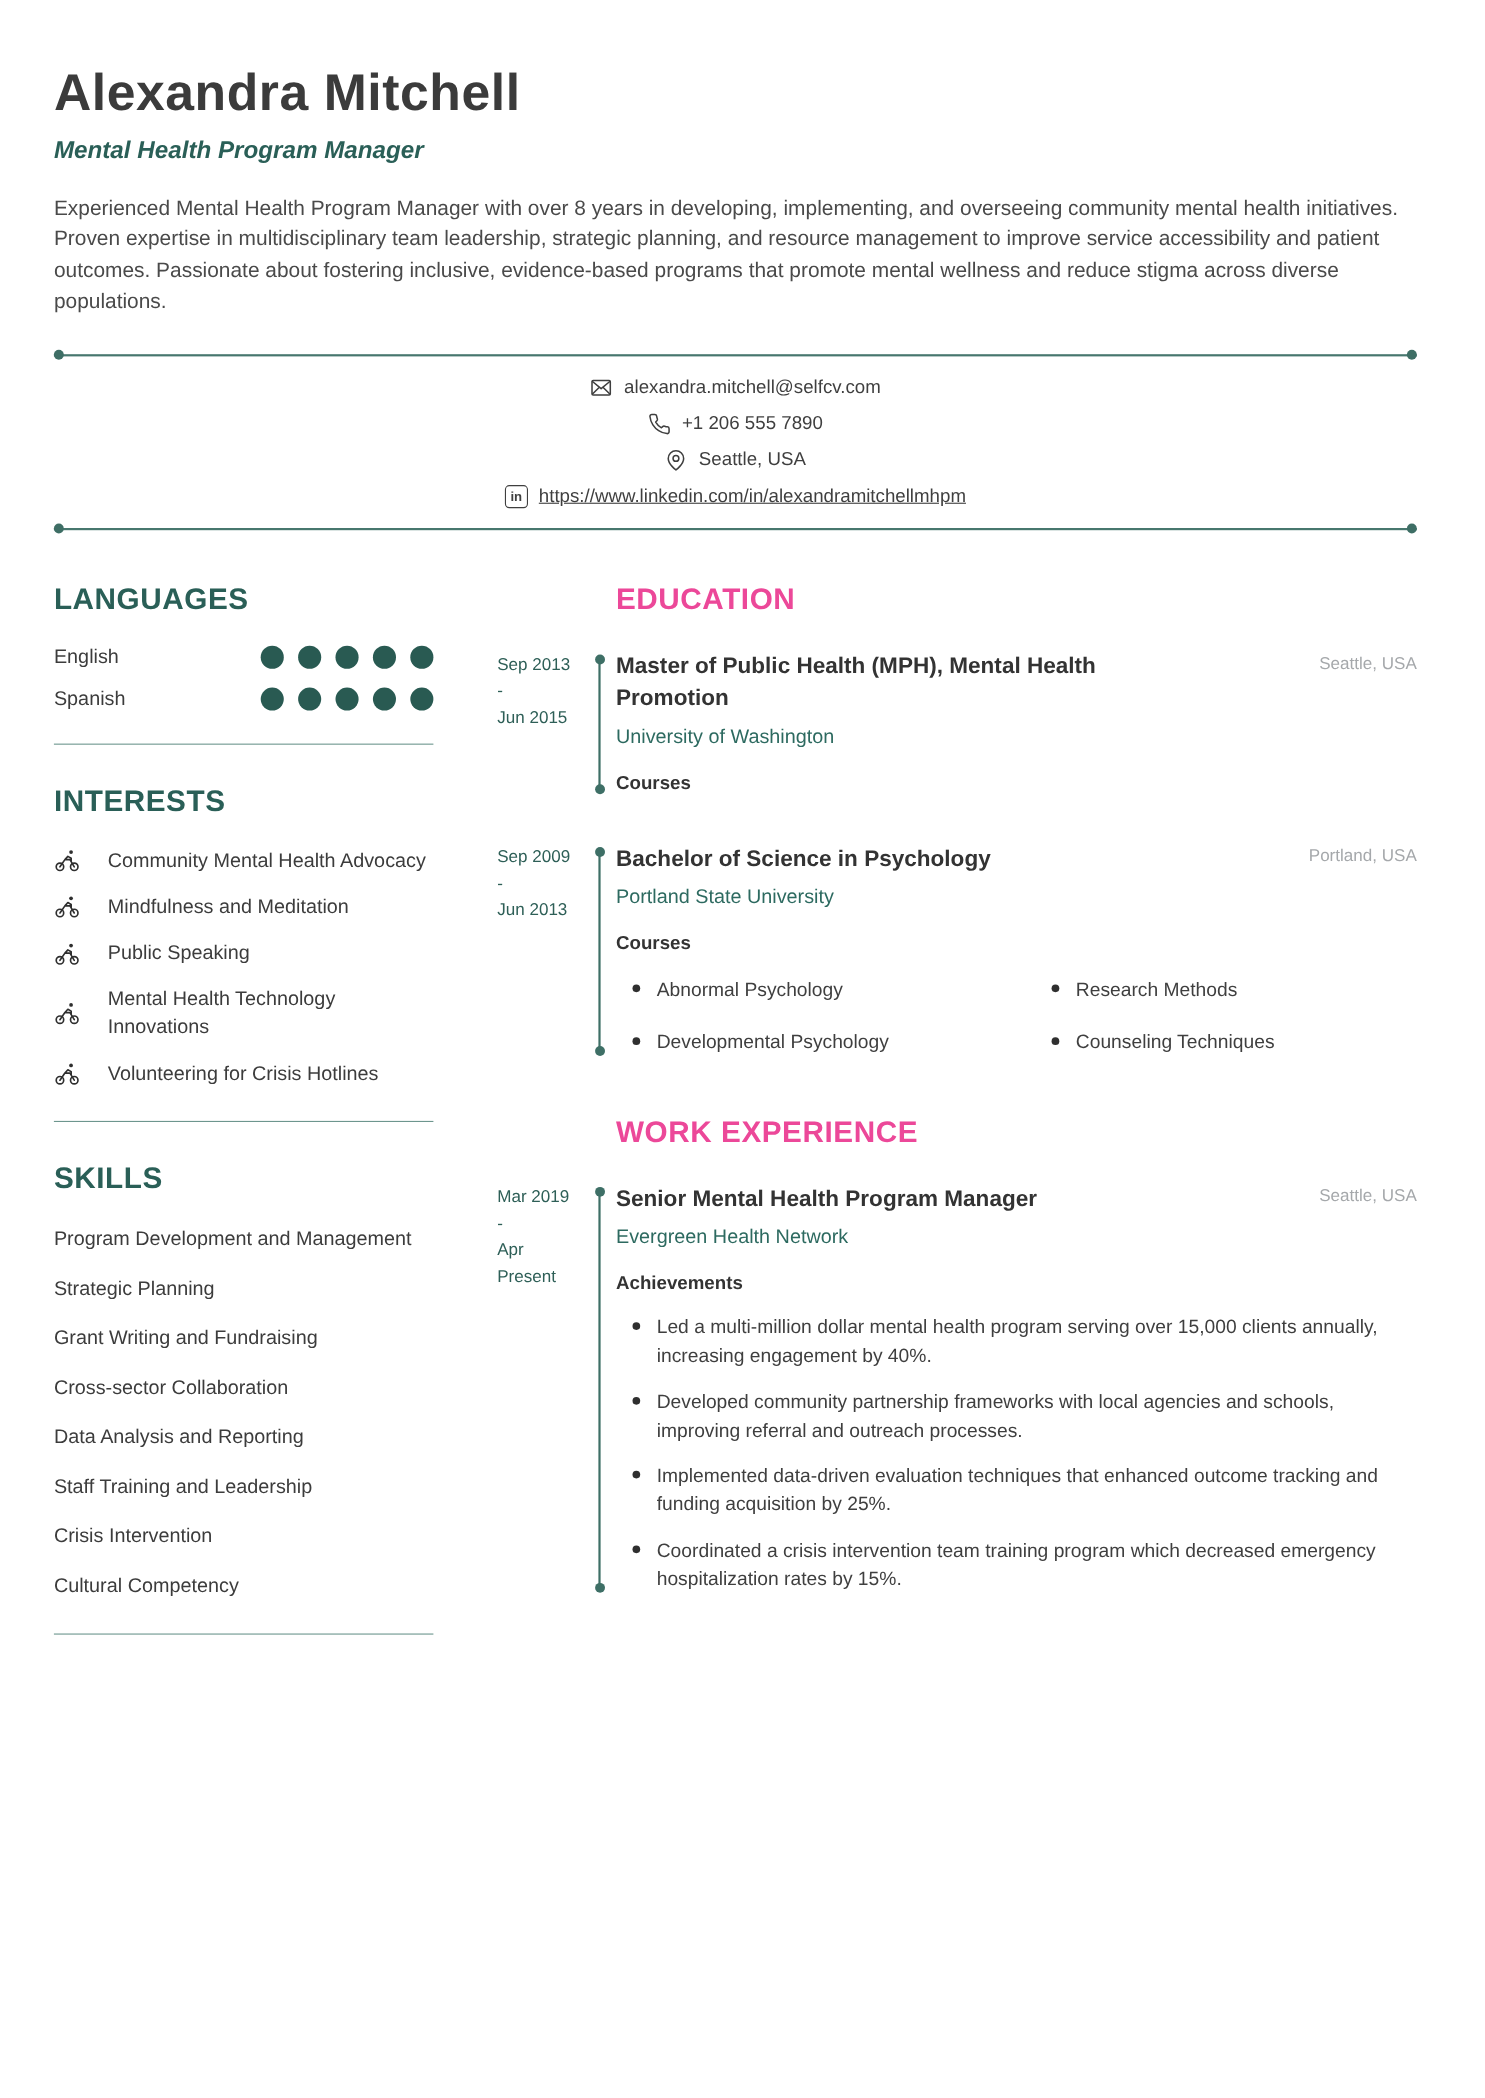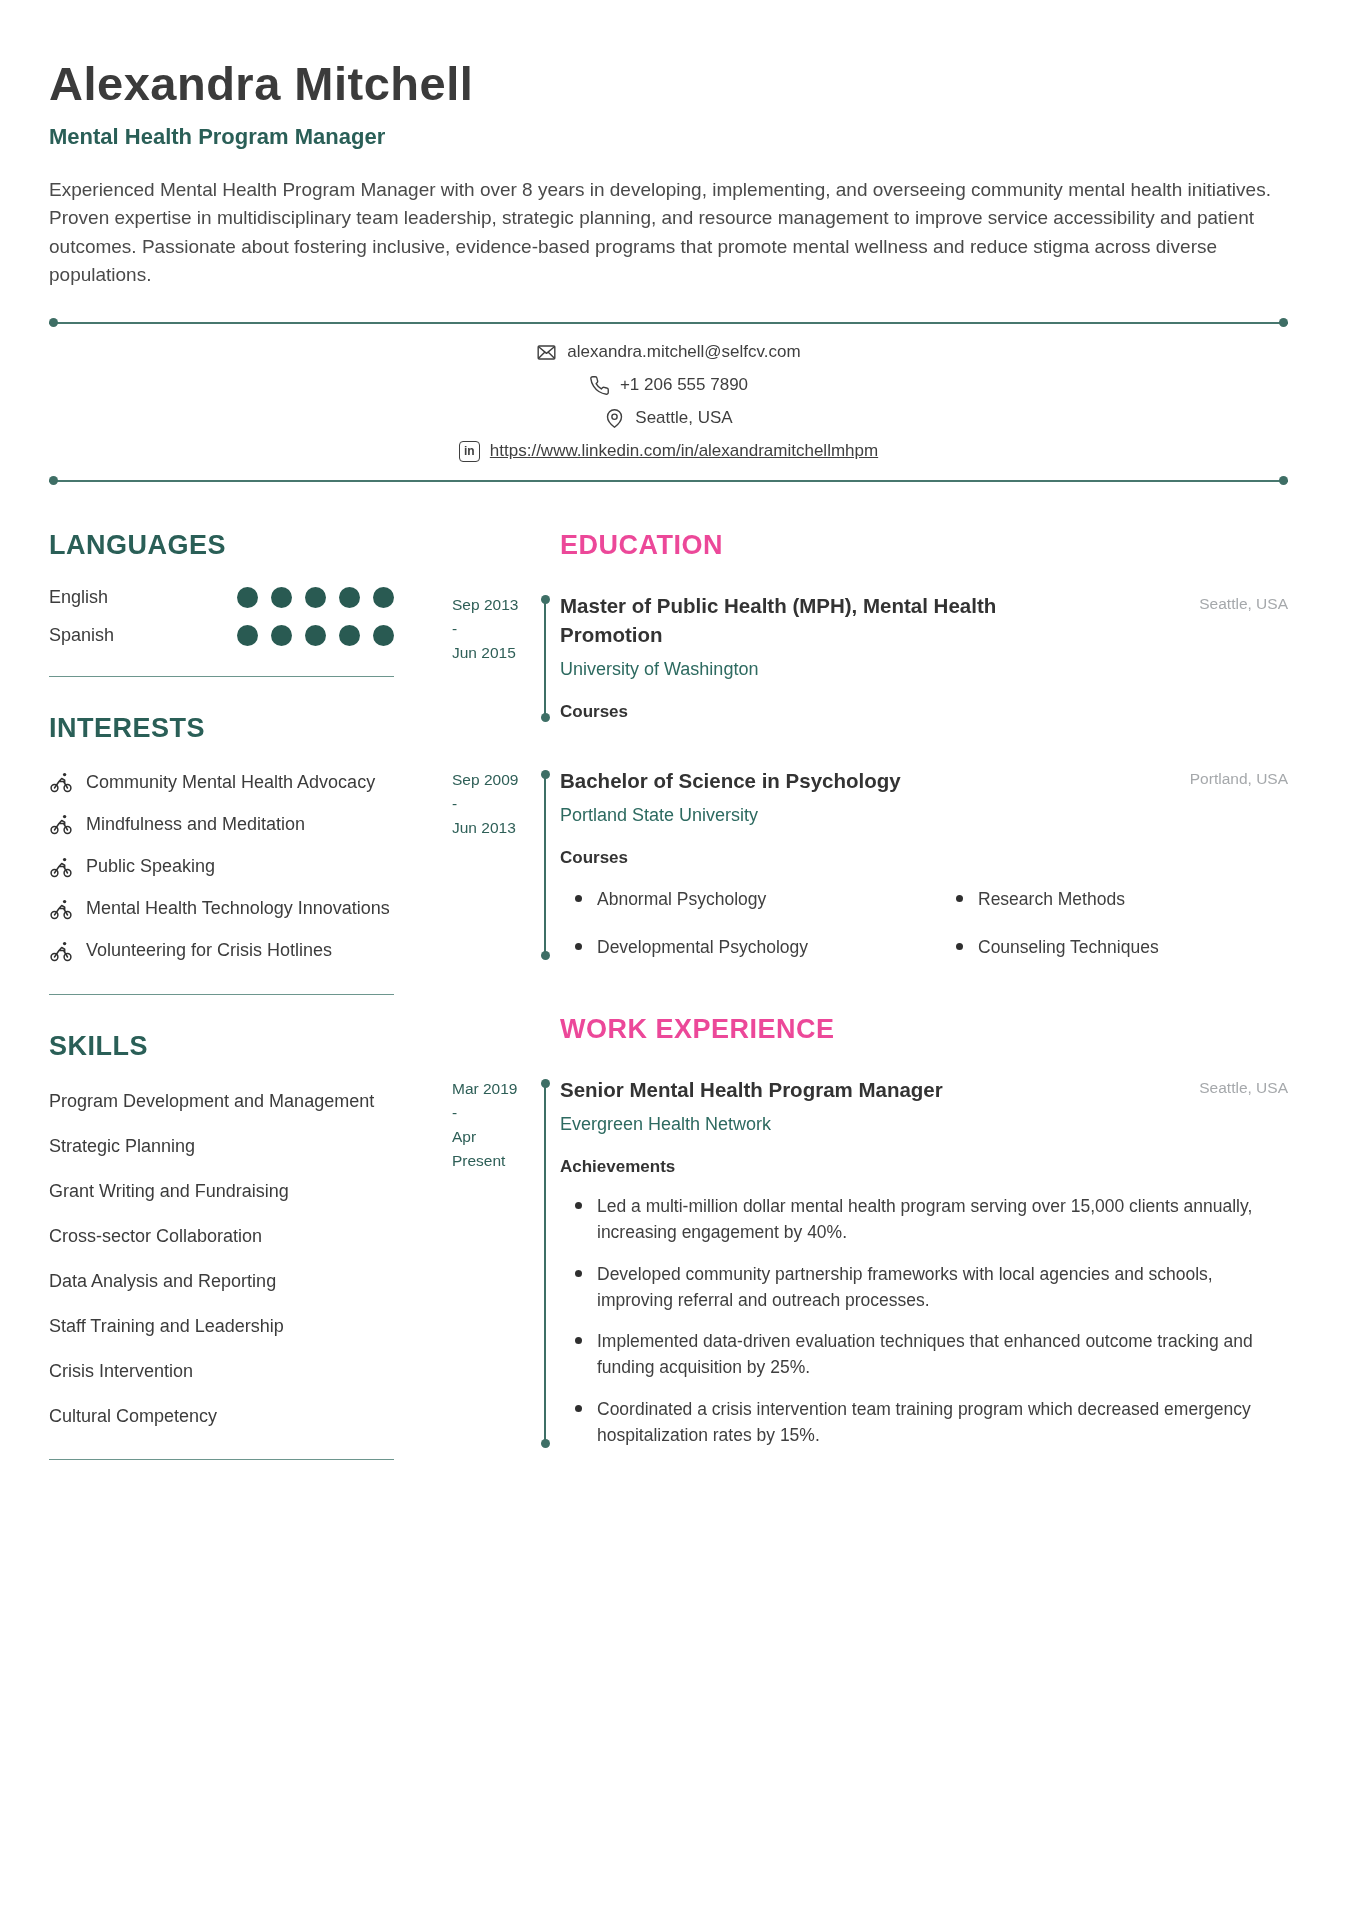--- a/index.html
+++ b/index.html
@@ -6,21 +6,21 @@
   * { box-sizing: border-box; }
   html,body { margin:0; padding:0; background:#e9e9e9; }
   .page {
     width:1350px; height:1907px; margin:0 auto; background:#ffffff;
     font-family:"Liberation Sans", sans-serif; color:#3f3f3f;
     padding:58px 62px 40px 49px; overflow:hidden; position:relative;
   }
 
   
   .name { font-size:47px; font-weight:800; color:#3b3b3b; letter-spacing:.5px; margin:0; line-height:1.1; }
-  .job-title { font-size:22px; font-weight:700; color:#2a5f57; margin:14px 0 0 0; }
+  .job-title { font-size:22px; font-weight:700; color:#2a5f57; margin:14px 0 0 0;font-style:italic; }
   .summary { font-size:19px; line-height:1.5; color:#4a4a4a; margin:26px 0 0 0; max-width:1226px; }
 
   
   .contact-wrap { margin-top:32px; }
   .divider { position:relative; height:2px; background:#47776e; }
   .divider::before, .divider::after {
     content:""; position:absolute; top:-3.5px; width:9px; height:9px; border-radius:50%; background:#3e6e65;
   }
   .divider::before { left:0; }
   .divider::after  { right:0; }
@@ -35,21 +35,21 @@
   .left { width:345px; flex:none; }
   .right { flex:1; padding-left:58px; }
 
   
   .side-heading { font-size:27px; font-weight:800; color:#2a5f57; letter-spacing:.5px; margin:0 0 26px 0; }
   .lang-row { display:flex; justify-content:space-between; align-items:center; margin-bottom:17px; font-size:18px; color:#3c3c3c; }
   .dots { display:flex; gap:13px; }
   .dot { width:21px; height:21px; border-radius:50%; background:#295a52; }
   .side-divider { border:none; border-top:1.5px solid #6d968e; margin:30px 0 36px 0; }
   .interests-list, .skills-list { list-style:none; margin:0; padding:0; }
-  .interests-list li { display:flex; align-items:center; gap:13px; font-size:18px; line-height:1.4; margin-bottom:17px; color:#3c3c3c; }
+  .interests-list li { display:flex; align-items:center; gap:25px; font-size:18px; line-height:1.4; margin-bottom:17px; color:#3c3c3c; }
   .interests-list svg { width:24px; height:24px; flex:none; stroke:#2f2f2f; fill:none; stroke-width:1.5; stroke-linecap:round; stroke-linejoin:round; }
   .interests-list svg .fill { fill:#2f2f2f; stroke:none; }
   .skills-list li { font-size:18px; line-height:1.45; margin-bottom:19px; color:#3c3c3c; }
 
   
   .main-heading { font-size:27px; font-weight:800; color:#ec4899; letter-spacing:.5px; margin:0 0 30px 108px; }
   .main-heading.work { margin-top:54px; }
   .entry { display:grid; grid-template-columns:78px 30px 1fr; margin-bottom:44px; }
   .entry-date { font-size:15.5px; line-height:1.55; color:#2e5f57; white-space:pre-line; padding-top:2px; }
   .timeline { position:relative; width:2px; background:#3e6f66; justify-self:center; margin-top:6px; margin-bottom:2px; }

